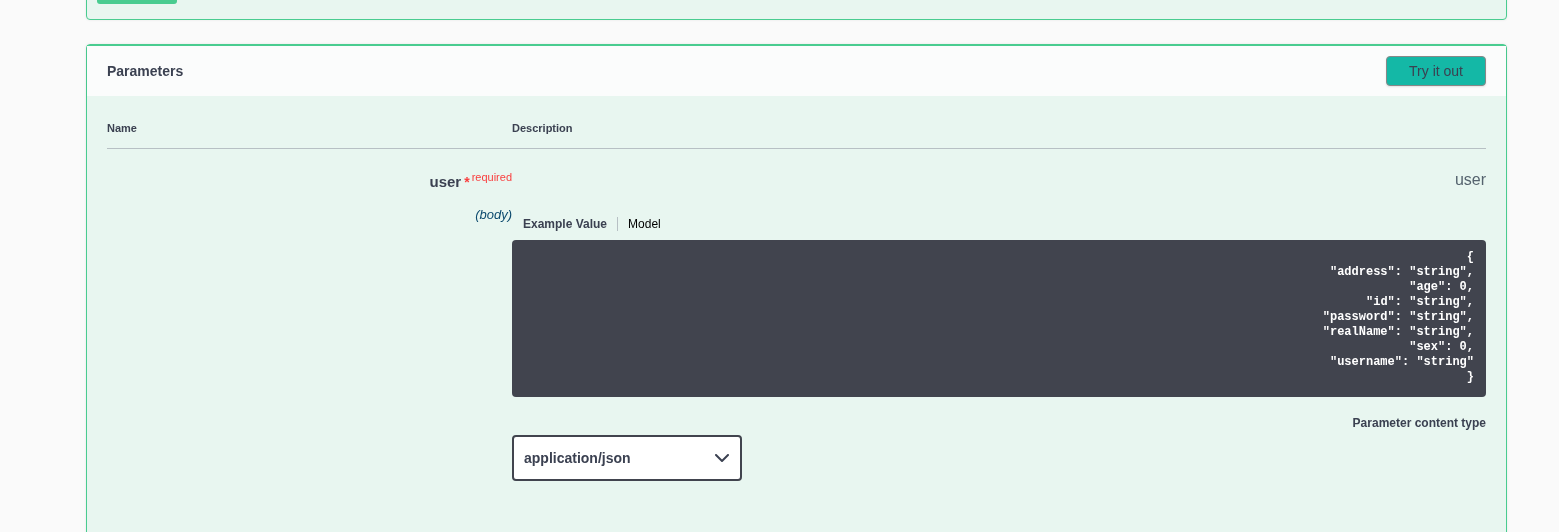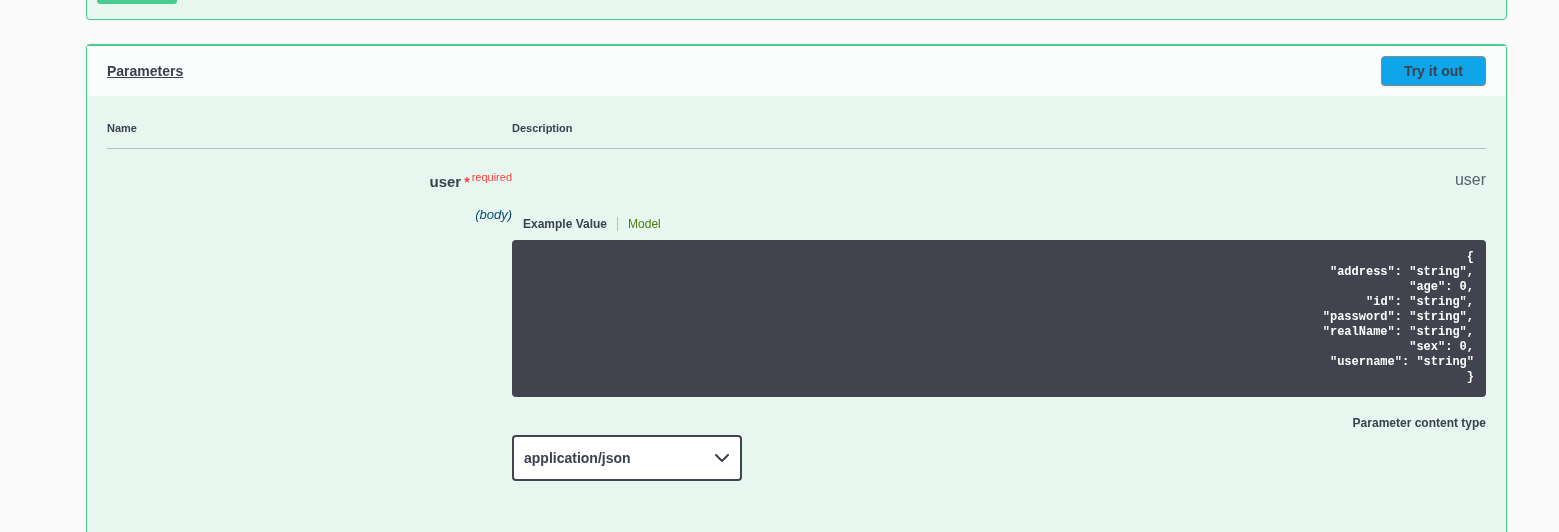--- a/index.html
+++ b/index.html
@@ -87,28 +87,27 @@
     height: 51px;
     padding: 0 20px;
     background: #fbfcfc;
     border-top: 1px solid #49cc90;
     box-shadow: 0 1px 2px rgba(0,0,0,0.05);
   }
   .section-title {
     font-size: 14px;
     font-weight: bold;
     color: #3b4151;
-    text-decoration: underline;
   }
   .try-out-btn {
     font-family: "Liberation Sans", sans-serif;
     font-size: 14px;
-    font-weight: bold;
-    color: #3b4151;
-    background: #0ea5e9;
+    font-weight: normal;
+    color: #3b4151;
+    background: #14b8a6;
     border: 1px solid #888;
     border-radius: 4px;
     padding: 6px 22px;
     cursor: pointer;
     box-shadow: 0 1px 2px rgba(0,0,0,0.1);
   }
 
   
   .params-wrap {
     padding: 0 20px;
@@ -175,21 +174,21 @@
     color: #3b4151;
     cursor: pointer;
   }
   .tab-divider {
     width: 1px;
     height: 14px;
     background: #b7c0c4;
     margin: 0 10px;
   }
   .tab-inactive {
-    color: #4d7c0f;
+    color: #000000;
     cursor: pointer;
   }
 
   .code-block {
     margin-top: 9px;
     width: 974px;
     background: #41444e;
     border-radius: 4px;
     padding: 10px 12px 12px 12px;
   }

